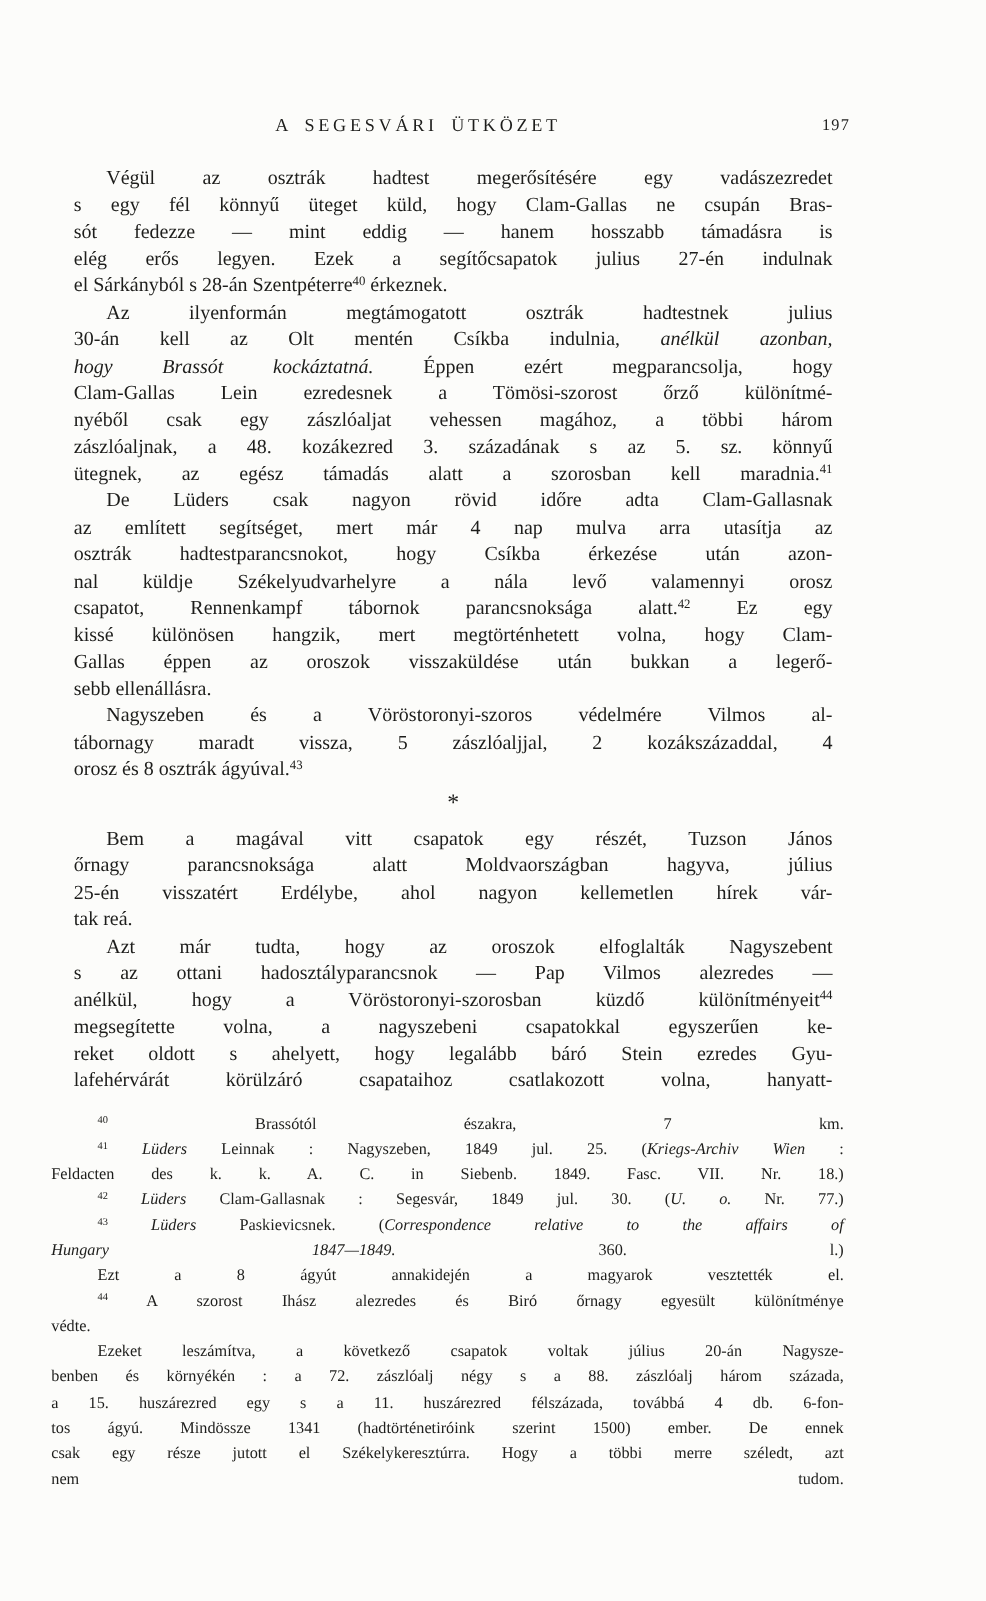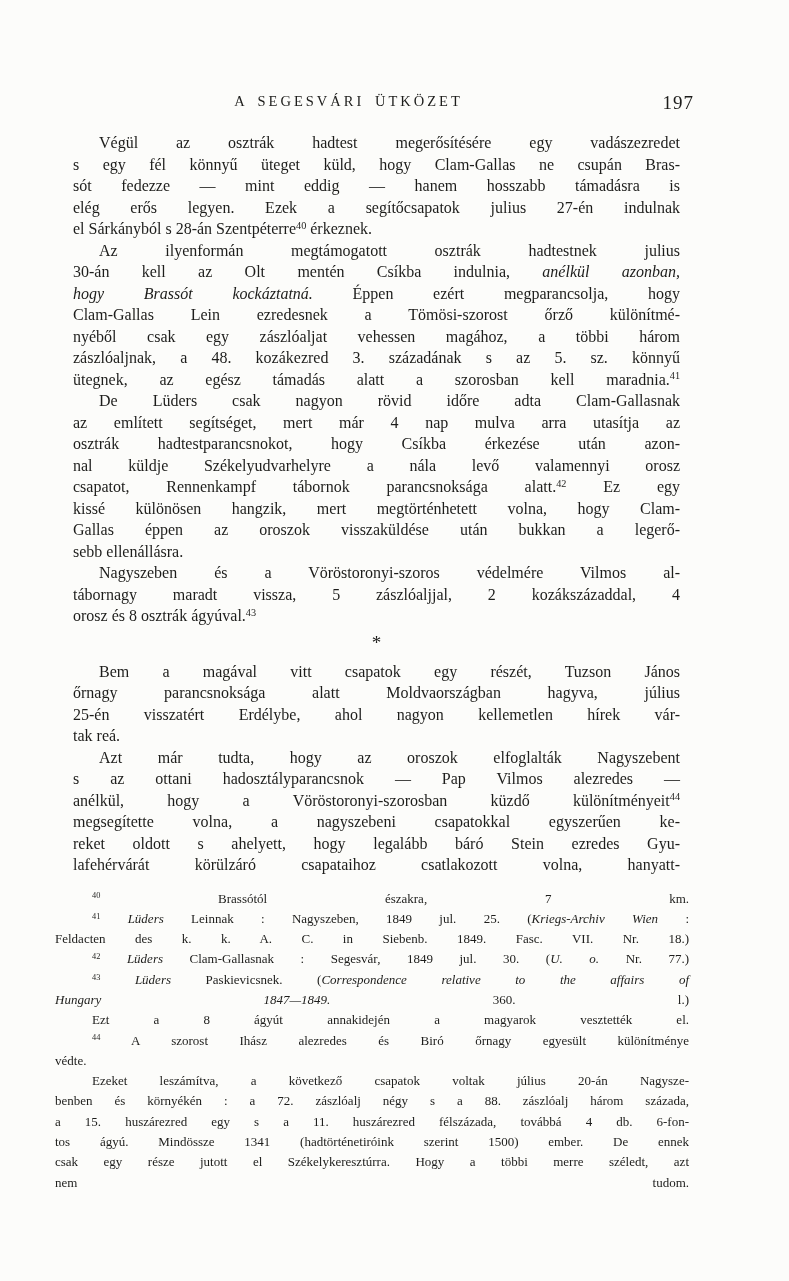--- a/index.html
+++ b/index.html
@@ -12,41 +12,41 @@
     position: relative;
     width: 789px;
     height: 1281px;
     background: var(--paper);
     color: var(--ink);
     font-family: "Liberation Serif", "DejaVu Serif", serif;
     overflow: hidden;
   }
   .content {
     position: absolute;
-    left: 73px;
+    left: 59px;
     top: 93px;
     width: 607px;
   }
   .pagehead {
     position: relative;
     height: 18px;
     margin-bottom: 21px;
   }
   .running-title {
     text-align: center;
     font-size: 14.5px;
     letter-spacing: 3px;
     word-spacing: 4px;
     transform: translateX(-28px);
   }
   .page-number {
     position: absolute;
     right: -14px;
     top: -1px;
-    font-size: 19px;
+    font-size: 13px;
     letter-spacing: 1px;
   }
   .bodytext .line {
     font-size: 16px;
     line-height: 21.5px;
     text-align: justify;
     text-align-last: justify;
   }
   .line.last { text-align-last: left; }
   .para.indent .line:first-child { text-indent: 26px; }

